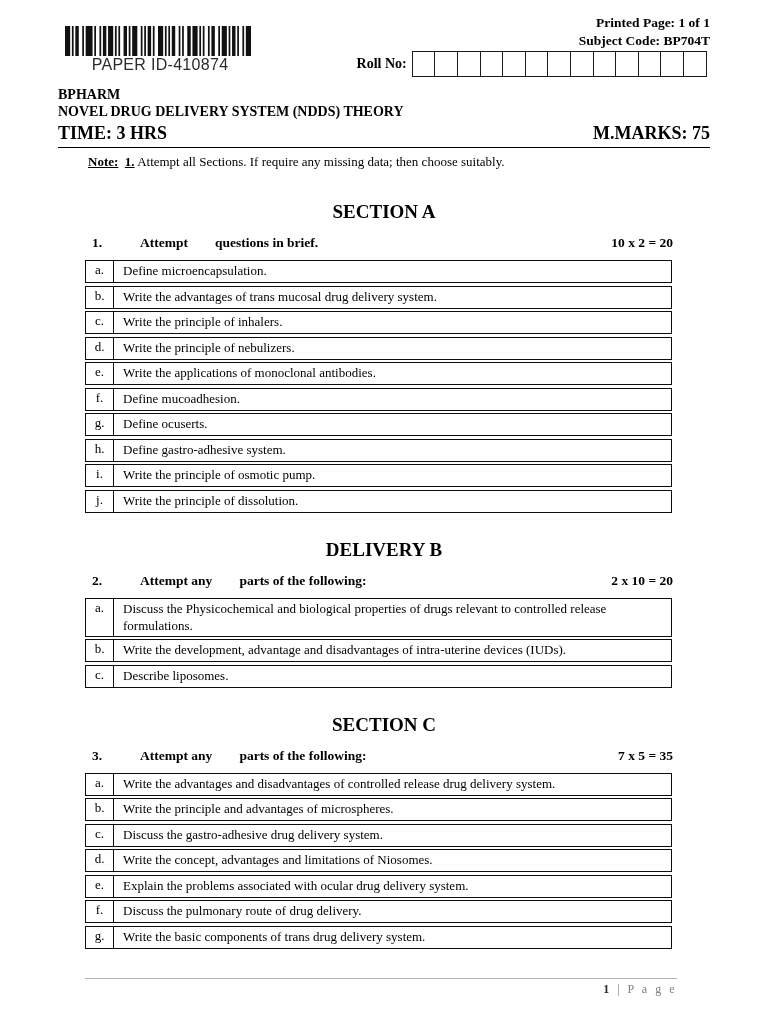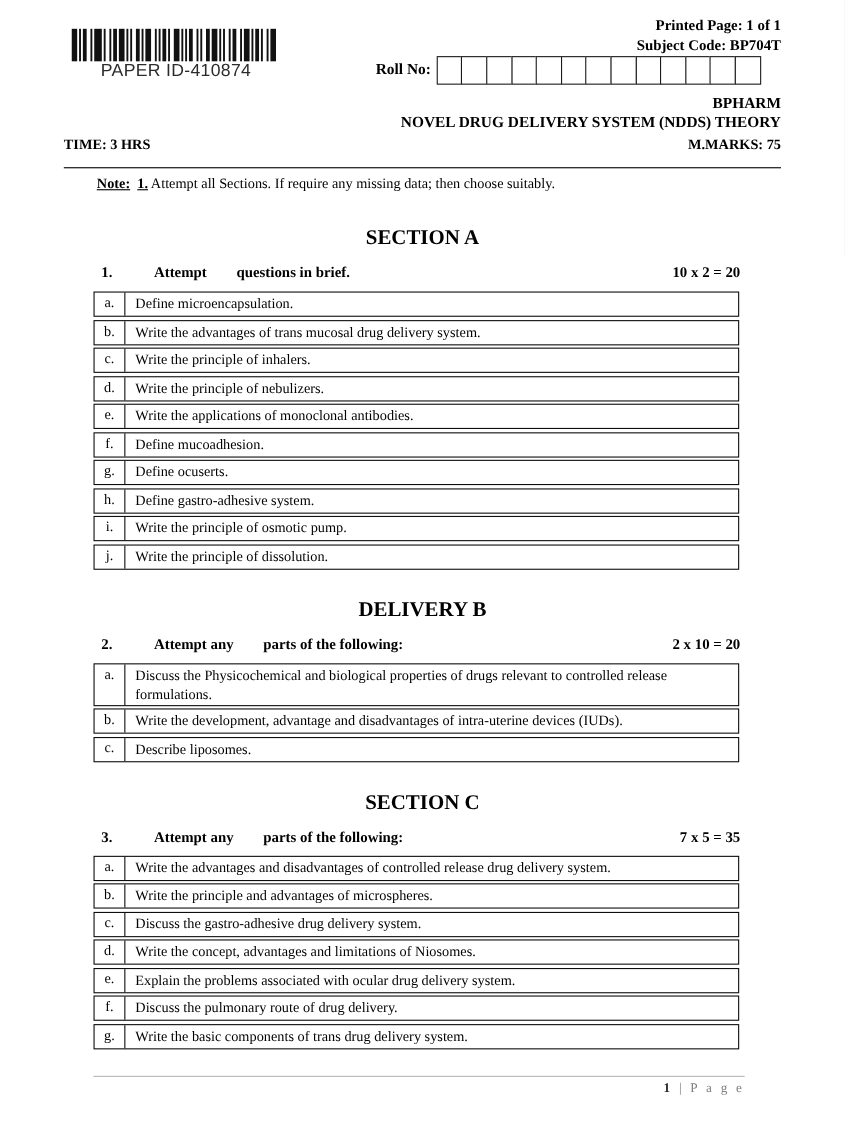--- a/index.html
+++ b/index.html
@@ -13,28 +13,28 @@
     color:#000;
     padding:0 58px;
     overflow:hidden;
   }
   
   .header-zone { position:relative; height:68px; margin-top:14px; }
   .barcode-block { position:absolute; left:7px; top:12px; width:190px; text-align:center; }
   .barcode-svg { display:block; width:186px; height:30px; }
   .paper-id { font-family:"Liberation Sans", sans-serif; font-size:16px; color:#2b2b2b; margin-top:0px; letter-spacing:.3px; }
   .top-right { position:absolute; right:0; top:0; text-align:right; font-weight:bold; font-size:13.5px; line-height:18px; }
-  .rollno-row { position:absolute; right:18px; top:37px; display:flex; align-items:center;justify-content:space-between; }
+  .rollno-row { position:absolute; right:3px; top:37px; display:flex; align-items:center;justify-content:space-between; }
   .rollno-label { font-weight:bold; font-size:14px; margin-right:5px; }
   .rollno-boxes { display:flex; }
   .roll-box { width:24px; height:26px; border:1.4px solid #1a1a1a; margin-left:-1.4px; background:#fff; }
   .roll-box:first-child { margin-left:0; }
   
-  .title-block { text-align:right; margin-top:4px; font-weight:bold; font-size:14px; line-height:17px; }
-  .time-row { display:flex; justify-content:space-between; font-weight:bold; font-size:13px; margin-top:3px; padding-bottom:13px; border-bottom:1.6px solid #000; }
+  .title-block { text-align:left; margin-top:4px; font-weight:bold; font-size:14px; line-height:17px; }
+  .time-row { display:flex; justify-content:space-between; font-weight:bold; font-size:18px; margin-top:3px; padding-bottom:3px; border-bottom:1.6px solid #000; }
   .note-row { margin-top:6px; margin-left:30px; font-size:13px; }
   .note-row b { font-weight:bold;text-decoration:underline; }
   
   .section-heading { text-align:center; font-weight:bold; font-size:19px; margin-top:26px; }
   .section:first-child .section-heading { margin-top:31px; }
   .q-line { display:flex; font-weight:bold; font-size:13.5px; margin-top:12px; margin-left:34px; margin-right:37px; align-items:baseline; }
   .q-num { width:48px; }
   .q-gap { width:27px; }
   .q-fill { flex:1; }
   .q-table { margin-top:9px; margin-left:27px; margin-right:38px; }

